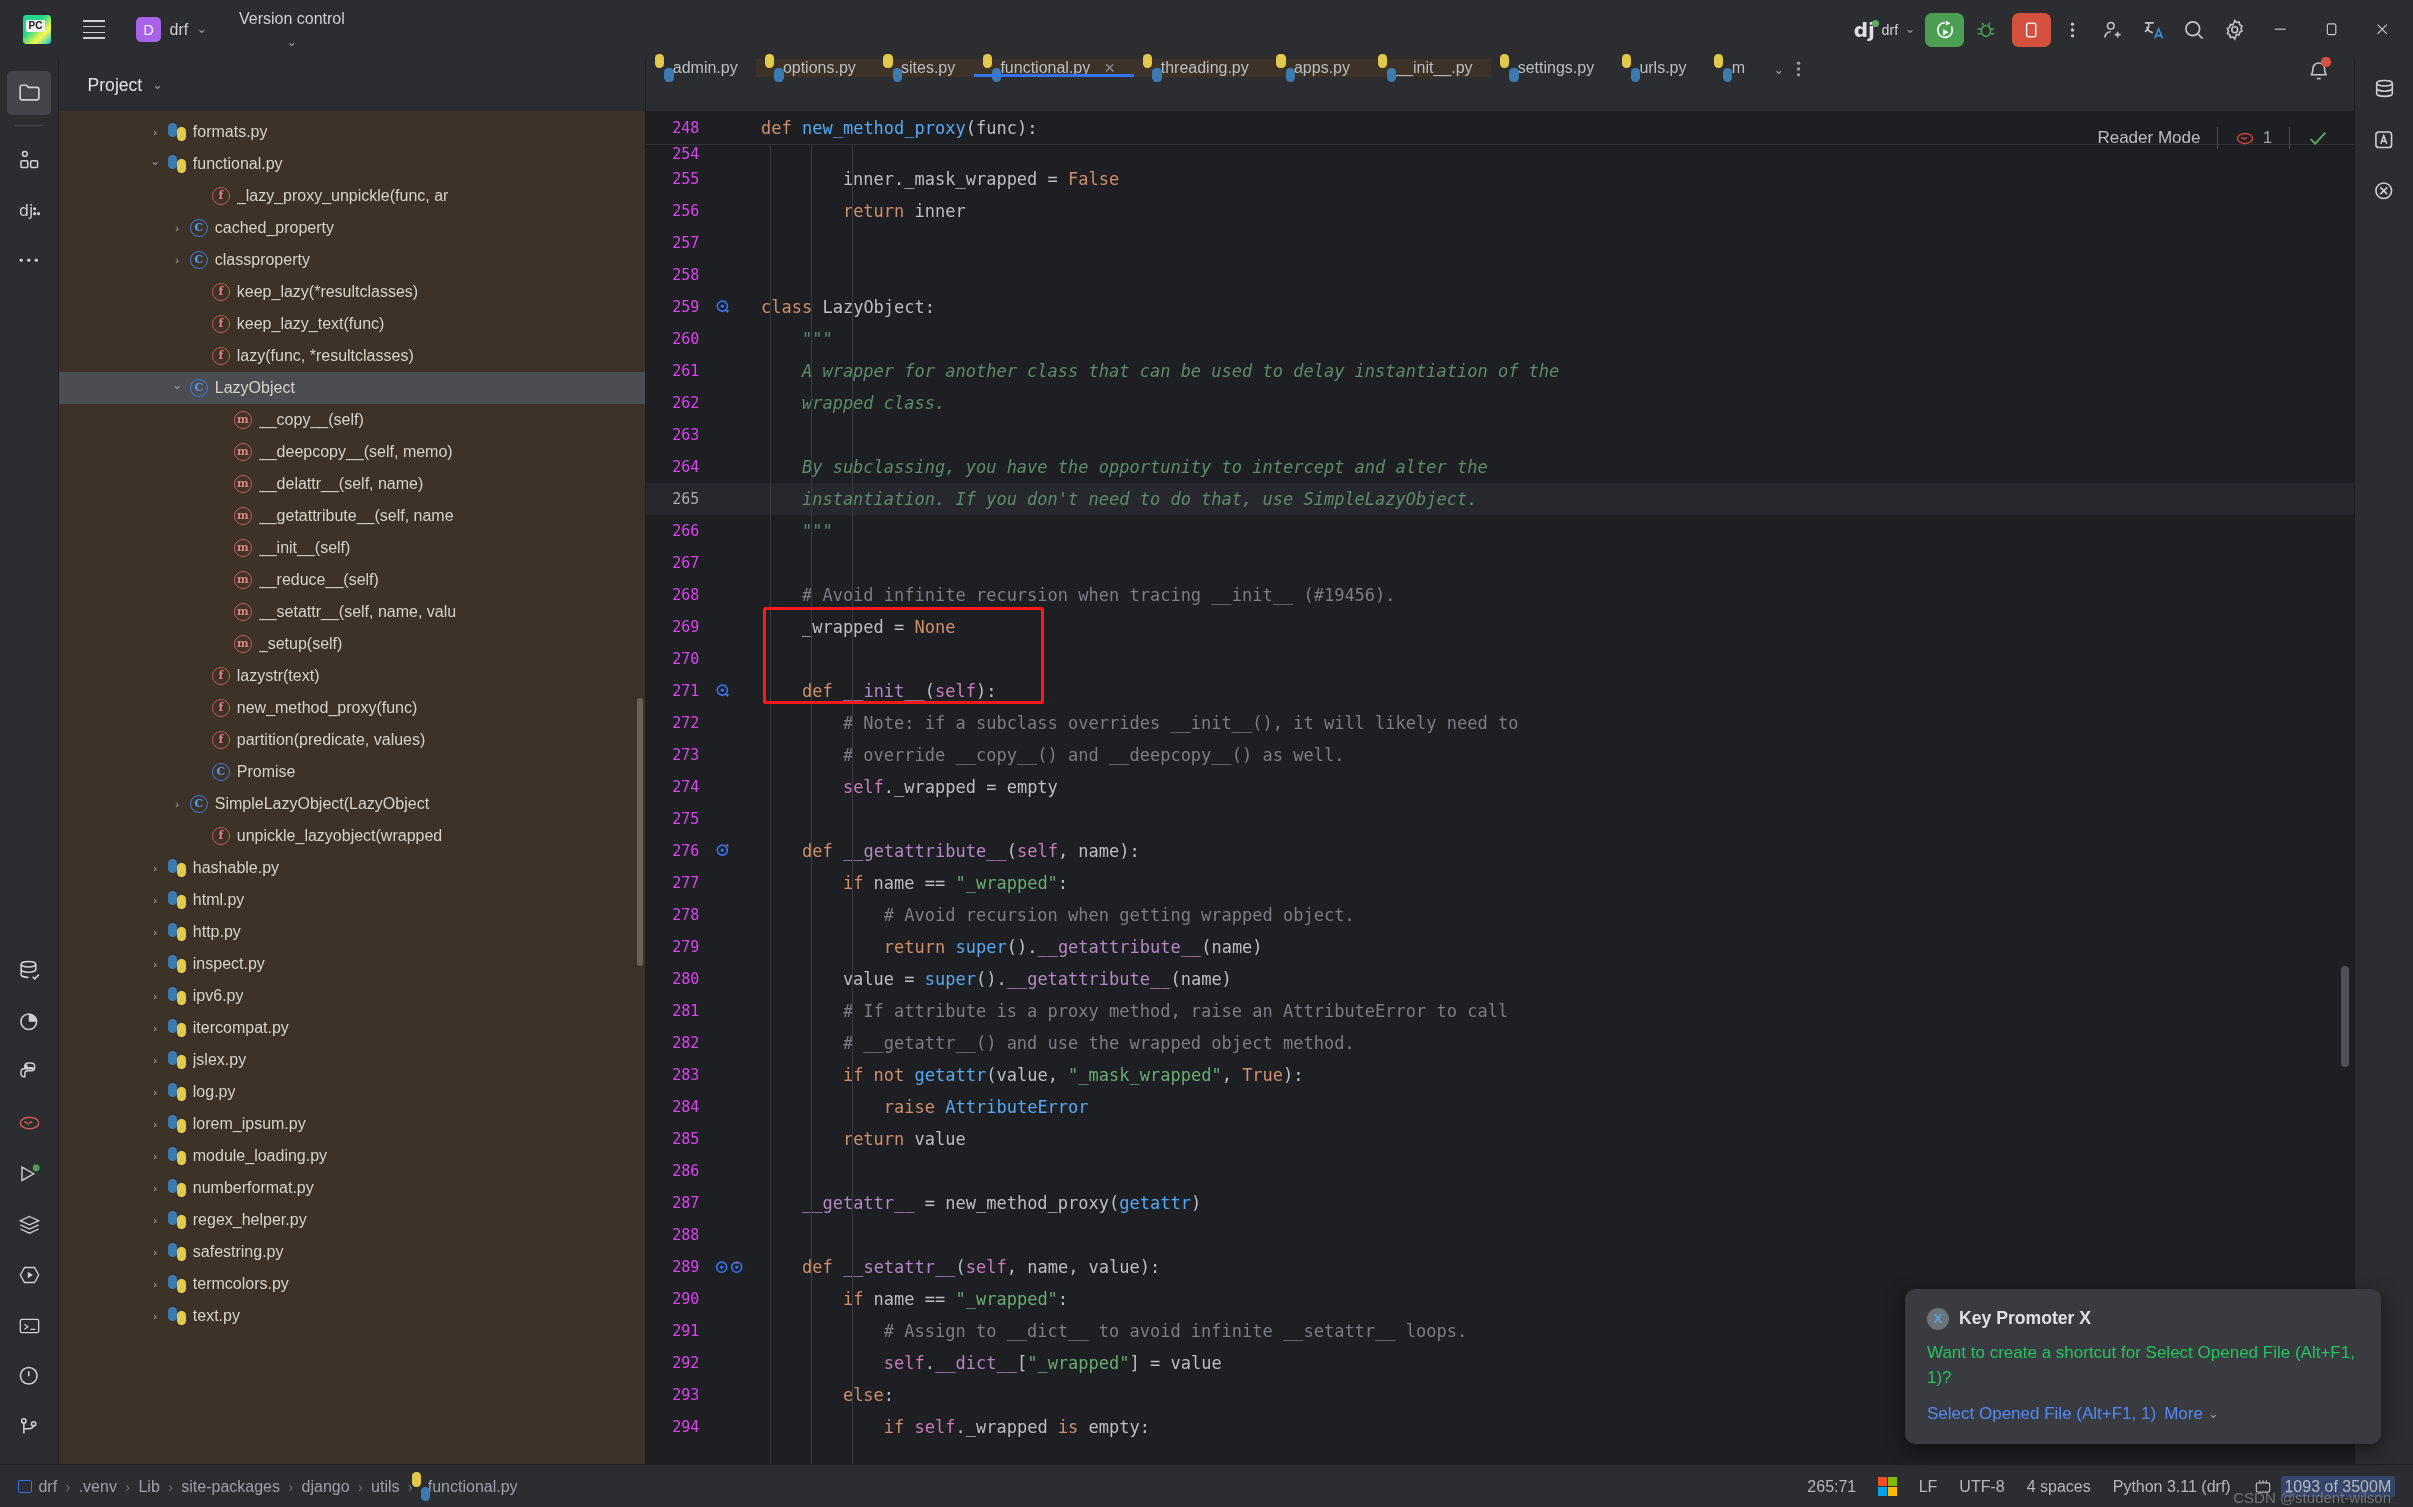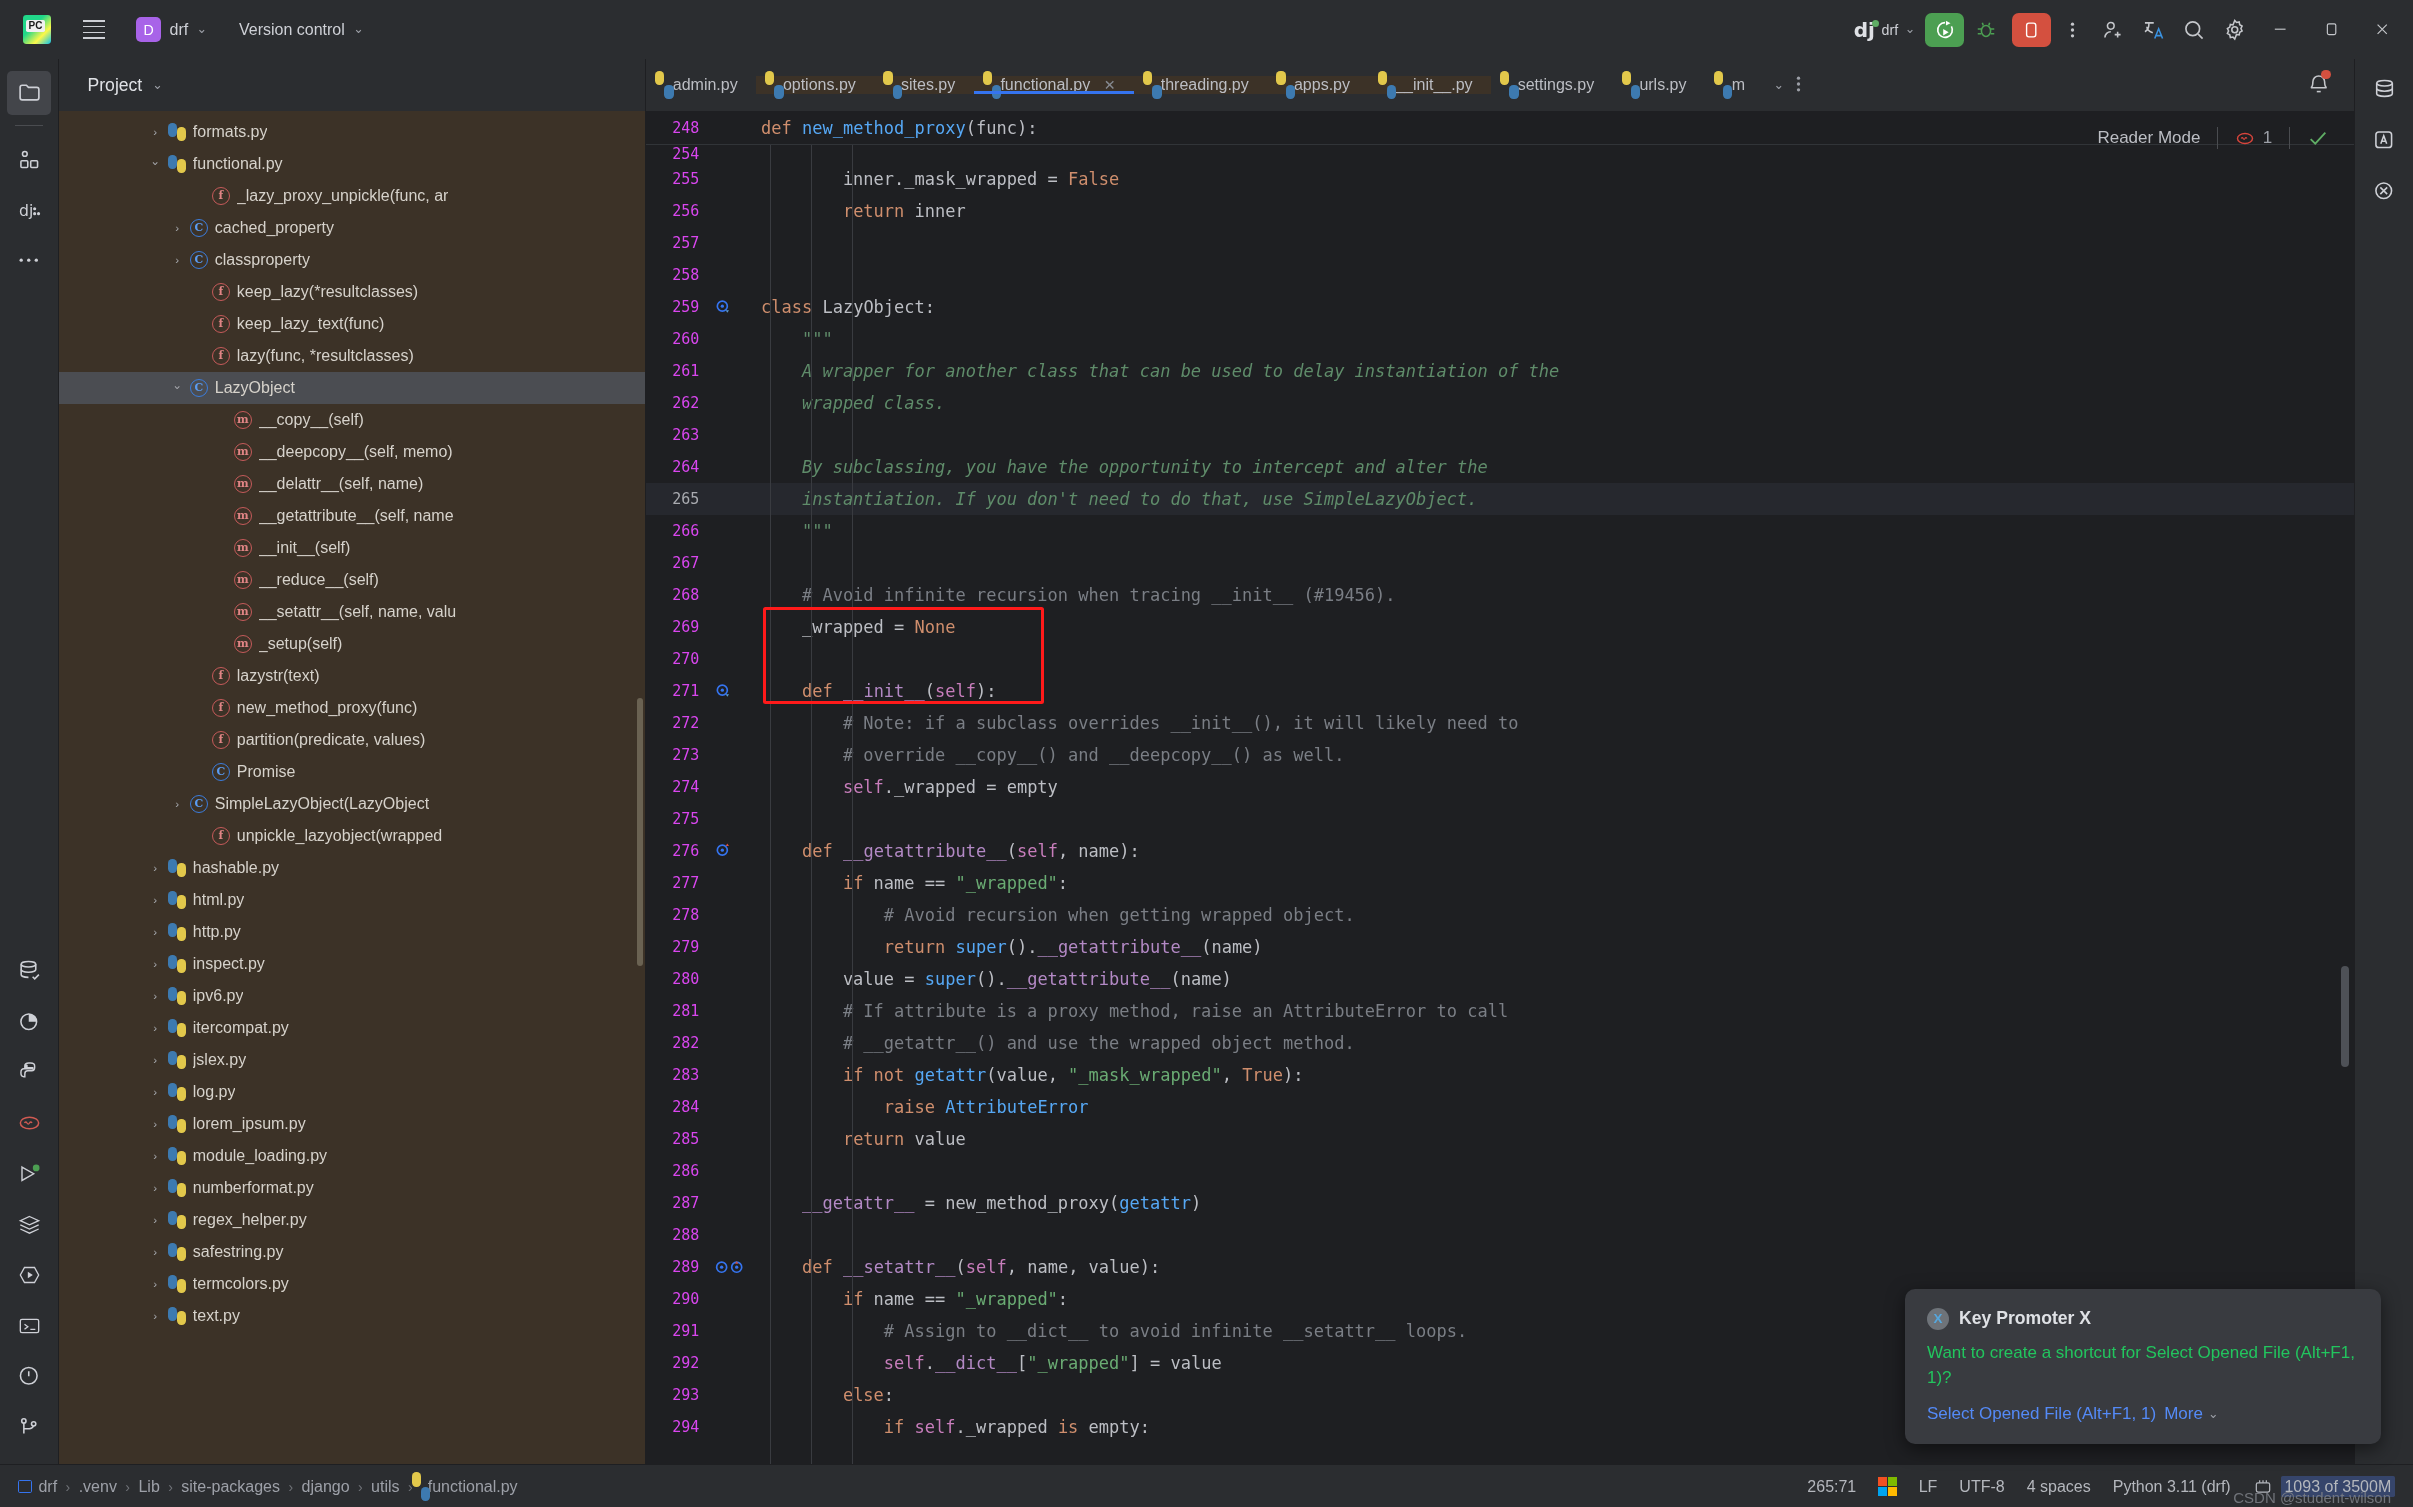--- a/index.html
+++ b/index.html
@@ -33,21 +33,21 @@
   .hamburger i { display: block; width: 22px; height: 1.7px; background: #ced0d6; }
   .proj-chip {
     margin-left: 13.4px; display: flex; align-items: center; gap: 8.4px; padding: 3.4px 6.7px; border-radius: 5px; cursor: pointer;
   }
   .proj-badge {
     width: 25px; height: 25px; border-radius: 5px; background: #a863e8;
     color: #fff; font-size: 14.2px; display: flex; align-items: center; justify-content: center; font-weight: 500;
   }
   .proj-name { color: #ced0d6; font-size: 16px; }
   .chev { color: #9da0a8; font-size: 12.6px; line-height: 1; }
-  .vcs-chip { margin-left: 18.4px; display: flex; align-items: center; gap: 8.4px; padding: 3.4px 6.7px; border-radius: 5px; cursor: pointer; }
+  .vcs-chip { margin-left: 18.4px; display: flex; align-items: center; gap: 8.4px; padding: 3.4px 6.7px; border-radius: 5px; cursor: pointer; flex-direction: column; }
   .vcs-chip .label { color: #ced0d6; font-size: 16px; }
 
   .tb-right { position: absolute; right: 0; top: 0; height: 59px; display: flex; align-items: center; gap: 1.7px; padding-right: 6.7px; }
   .dj-chip { display: flex; align-items: center; gap: 6.7px; padding: 3.4px 8.4px; border-radius: 5px; cursor: pointer; }
   .dj-mark { position: relative; color: #dfe1e5; font-size: 20px; font-weight: bold; font-family: "DejaVu Sans", sans-serif; line-height: 1; }
   .dj-mark::after { content:""; position:absolute; right:-4.2px; top:0px; width:7.5px; height:7.5px; border-radius:50%; background:#5fad65; }
   .dj-name { color: #ced0d6; font-size: 14.2px; }
   .btn-run { width: 39px; height: 34px; border-radius: 6.7px; background: #4c9f52; display: flex; align-items: center; justify-content: center; cursor: pointer; }
   .btn-stop { width: 39px; height: 34px; border-radius: 6.7px; background: #d4503f; display: flex; align-items: center; justify-content: center; cursor: pointer; margin-left: 5px;}
   .ticon { width: 39px; height: 37px; display: flex; align-items: center; justify-content: center; cursor: pointer; }
@@ -88,21 +88,21 @@
   .badge-f, .badge-m { border-color: #c55a5a; color: #e08585; }
   .py-ico { width: 18.4px; height: 18.4px; position: relative; }
   .py-ico::before, .py-ico::after { content:""; position: absolute; width: 9.2px; height: 14.2px; border-radius: 4.2px; }
   .py-ico::before { background: #3d7ab0; left: 0; top: 0; }
   .py-ico::after { background: #e2c84b; right: 0; bottom: 0; }
   .pp-scroll { position: absolute; right: 1.7px; width: 5.9px; background: #6a6252; border-radius: 3.4px; }
   .pp-hscroll { position: absolute; bottom: 1.7px; left: 59px; height: 5.9px; background: #6a6252; border-radius: 3.4px; }
 
   
   .editor-col { flex: 1 1 auto; display: flex; flex-direction: column; min-width: 0; background: #1e1f22; }
-  .tabbar { height: 52px; flex: 0 0 52px; background: #2b2d30; display: flex; align-items: center; position: relative; }
+  .tabbar { height: 52px; flex: 0 0 52px; background: #2b2d30; display: flex; align-items: flex-start; position: relative; }
   .tab { display: flex; align-items: center; gap: 8.4px; padding: 0 18.4px; cursor: pointer; position: relative; white-space: nowrap; }
   .tab.pinned { background: #3c3227; }
   .tab.active { background: #3c3227; }
   .tab.active::after { content: ""; position: absolute; left: 0; right: 0; bottom: 0; height: 3.4px; background: #3574f0; }
   .tab .tlbl { color: #bcbec4; font-size: 16px; }
   .tab .tclose { color: #868a91; font-size: 14.2px; margin-left: 5px; }
   .tabs-more { display: flex; align-items: center; gap: 3.4px; padding: 0 10px; }
   .tabbar-right { margin-left: auto; display: flex; align-items: center; padding-right: 10px; background: #2b2d30; }
 
   .ed-wrap { flex: 1 1 auto; display: flex; min-height: 0; position: relative; }

